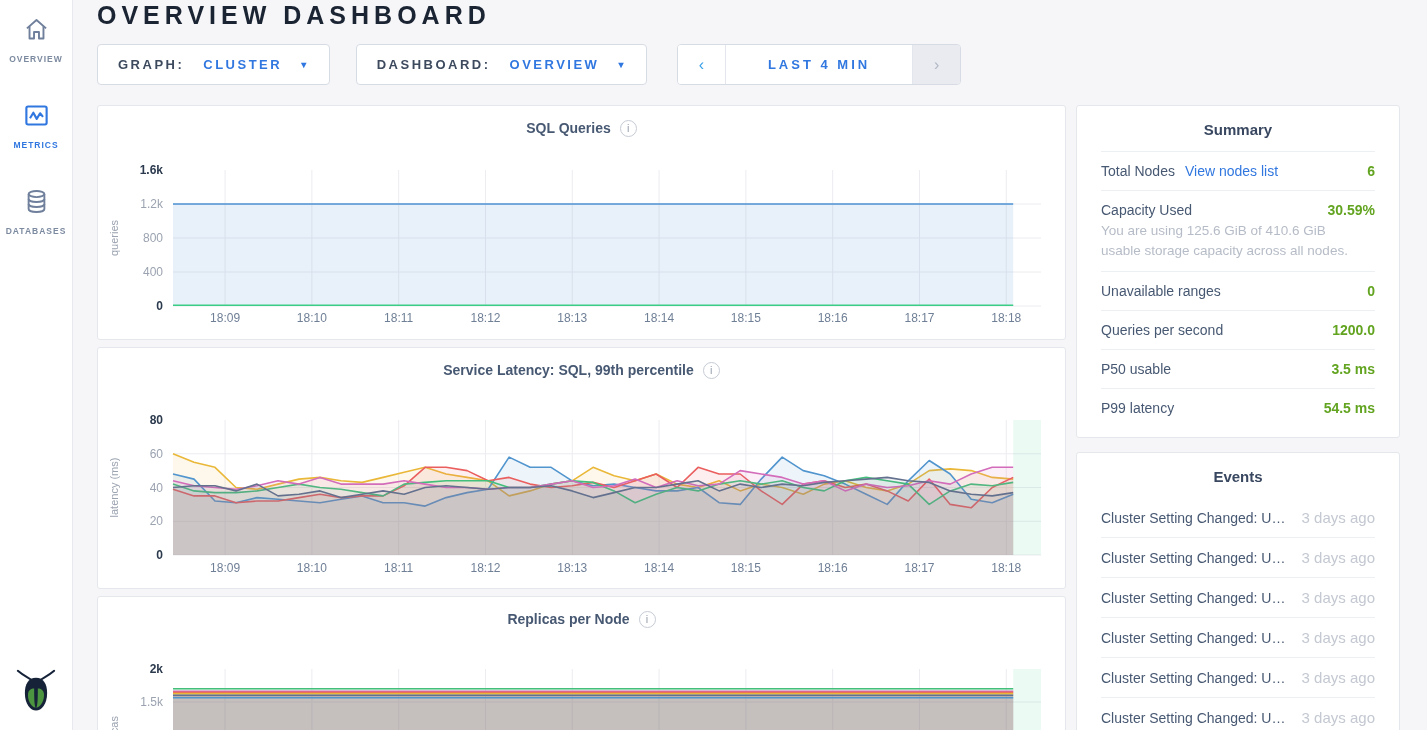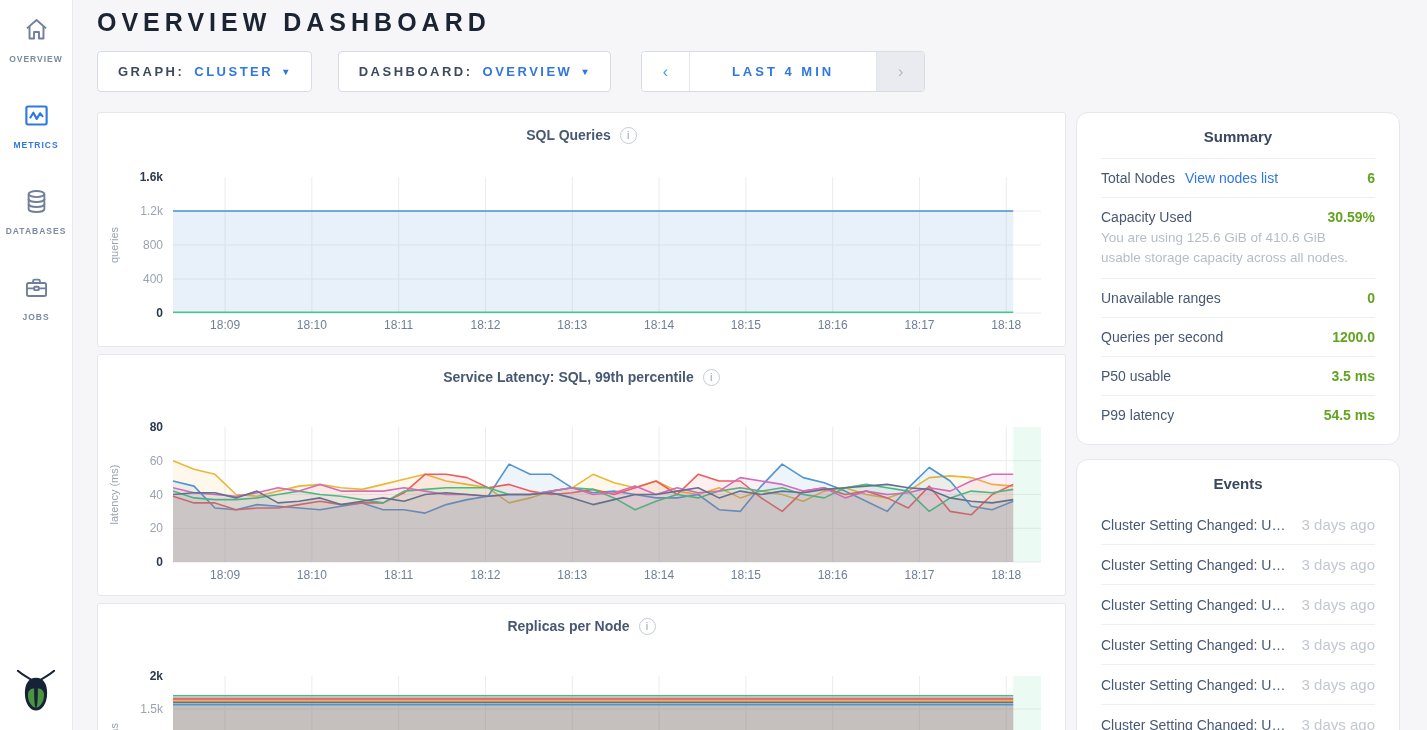--- a/index.html
+++ b/index.html
@@ -11,26 +11,26 @@
   .sidebar { width:73px; background:#ffffff; border-right:1px solid #e7e9ee; position:relative;
              padding-top:10px; flex:none; }
   .sitem { display:flex; flex-direction:column; align-items:center; padding:6px 0; margin-bottom:26px; cursor:pointer; }
   .sitem svg { width:27px; height:27px; }
   .slabel { margin-top:7px; font-size:8.5px; font-weight:bold; letter-spacing:1px; color:#7c8aa0; }
   .sitem.active .slabel { color:#3177e0; }
   .logo { position:absolute; bottom:12px; left:50%; transform:translateX(-50%); }
 
   
   .main { flex:1; padding:0 24px; overflow:hidden; }
-  h1.pagetitle { margin-top:8px; font-size:25px; font-weight:bold; letter-spacing:5px; color:#1b2433; }
+  h1.pagetitle { margin-top:1px; font-size:25px; font-weight:bold; letter-spacing:5px; color:#1b2433; }
 
   .controls { display:flex; align-items:center; margin-top:14px; }
   .drop { height:41px; background:#fff; border:1px solid #d7dbe4; border-radius:4px;
           display:flex; align-items:center; padding:0 20px; margin-right:26px; cursor:pointer;
-          font-family:inherit; font-size:13px; font-weight:bold; letter-spacing:2.5px; }
+          font-family:inherit; font-size:13px; font-weight:bold; letter-spacing:2.5px;gap:9px; }
   .drop .lab { color:#3d4a5e; margin-right:10px; }
   .drop .val { color:#3177e0; }
   .drop .caret { color:#3177e0; font-size:10px; margin-left:10px; }
   .timewin { height:41px; display:flex; border:1px solid #d7dbe4; border-radius:4px; overflow:hidden;
              background:#fff; margin-left:4px; }
   .timewin button { font-family:inherit; border:none; background:#fff; cursor:pointer; }
   .tw-arrow { width:47px; font-size:16px; color:#3aa0e8; }
   .tw-range { padding:0 42px; font-size:13px; font-weight:bold; letter-spacing:3px; color:#3177e0;
               border-left:1px solid #e3e6ec !important; border-right:1px solid #e3e6ec !important; }
   .tw-next { background:#e9ebf0 !important; color:#b2b8c4; }
@@ -41,21 +41,21 @@
   .chart-head { height:44px; display:flex; align-items:center; justify-content:center; }
   .chart-title { font-size:14px; font-weight:bold; color:#475872; }
   .info-icon { display:inline-block; width:17px; height:17px; border:1px solid #c6cbd4; border-radius:50%;
                color:#9aa2ae; font-size:11px; line-height:15px; text-align:center; margin-left:9px;
                cursor:pointer; font-weight:normal; }
   .plot { display:block; }
   .plot svg text { font-family:"Liberation Sans", sans-serif; }
 
   
   .side { width:324px; flex:none; margin-left:10px; }
-  .panel { background:#fff; border:1px solid #e4e7ec; border-radius:12px; padding:0 24px 10px; margin-bottom:14px; }
+  .panel { background:#fff; border:1px solid #e4e7ec; border-radius:3px; padding:0 24px 10px; margin-bottom:14px; }
   .panel-title { text-align:center; font-size:15px; font-weight:bold; color:#394860; padding:15px 0 13px; }
   .srow { border-top:1px solid #edf0f3; padding:11px 0; font-size:14px; }
   .srow-line { display:flex; align-items:center; }
   .srow .lbl { color:#475872; }
   .srow .lnk { color:#3177e0; margin-left:10px; text-decoration:none; cursor:pointer; }
   .srow .val { margin-left:auto; color:#62a420; font-weight:bold; }
   .srow .desc { margin-top:3px; font-size:13.5px; line-height:1.45; color:#b6bcc7; padding-right:10px; }
   .erow { display:flex; align-items:center; border-bottom:1px solid #edf0f3; padding:11px 0; font-size:14px; }
   .erow .et { color:#475872; font-weight:normal; white-space:nowrap; overflow:hidden; }
   .erow .etime { margin-left:auto; padding-left:12px; color:#c3c8d1; font-size:15px; white-space:nowrap; }
@@ -87,31 +87,20 @@
     <div class="sitem">
       <span>
         <svg viewBox="0 0 24 24" fill="none" stroke="#70809c" stroke-width="1.7">
           <ellipse cx="12" cy="5.4" rx="7" ry="2.7"></ellipse>
           <path d="M5 5.4 v13.2 c0 1.5 3.1 2.7 7 2.7 s7 -1.2 7 -2.7 V5.4"></path>
           <path d="M5 9.8 c0 1.5 3.1 2.7 7 2.7 s7 -1.2 7 -2.7"></path>
           <path d="M5 14.2 c0 1.5 3.1 2.7 7 2.7 s7 -1.2 7 -2.7"></path>
         </svg>
       </span>
       <span class="slabel">DATABASES</span>
-    </div>
-    <div class="sitem">
-      <span>
-        <svg viewBox="0 0 24 24" fill="none" stroke="#70809c" stroke-width="1.7" stroke-linejoin="round">
-          <rect x="3.5" y="8" width="17" height="11.5" rx="1.5"></rect>
-          <path d="M9 8 V6.3 a1.3 1.3 0 0 1 1.3 -1.3 h3.4 a1.3 1.3 0 0 1 1.3 1.3 V8"></path>
-          <path d="M3.5 12.8 h6.5 m4 0 h6.5"></path>
-          <rect x="10" y="11.3" width="4" height="3" rx="0.5"></rect>
-        </svg>
-      </span>
-      <span class="slabel">JOBS</span>
     </div>
     <div class="logo">
       <svg width="46" height="50" viewBox="0 0 40 44" fill="none">
         <path d="M4 6 C12 13 17 12 20 19 M36 6 C28 13 23 12 20 19" stroke="#152238" stroke-width="1.8" fill="none" stroke-linecap="round"></path>
         <path d="M20 12 C26.5 12 29.8 17.5 29.8 25.5 C29.8 35.5 24.8 41 20 41 C15.2 41 10.2 35.5 10.2 25.5 C10.2 17.5 13.5 12 20 12 Z" fill="#152238"></path>
         <path d="M18.4 21.5 C18.4 29 18.4 35 19.6 38.6 C14.8 36.8 12.6 31.5 13 26.2 C13.3 23.3 15.3 21.5 18.4 21.5 Z" fill="#4d9440"></path>
         <path d="M21.6 21.5 C21.6 29 21.6 35 20.4 38.6 C25.2 36.8 27.4 31.5 27 26.2 C26.7 23.3 24.7 21.5 21.6 21.5 Z" fill="#4d9440"></path>
       </svg>
     </div>
   </aside>

